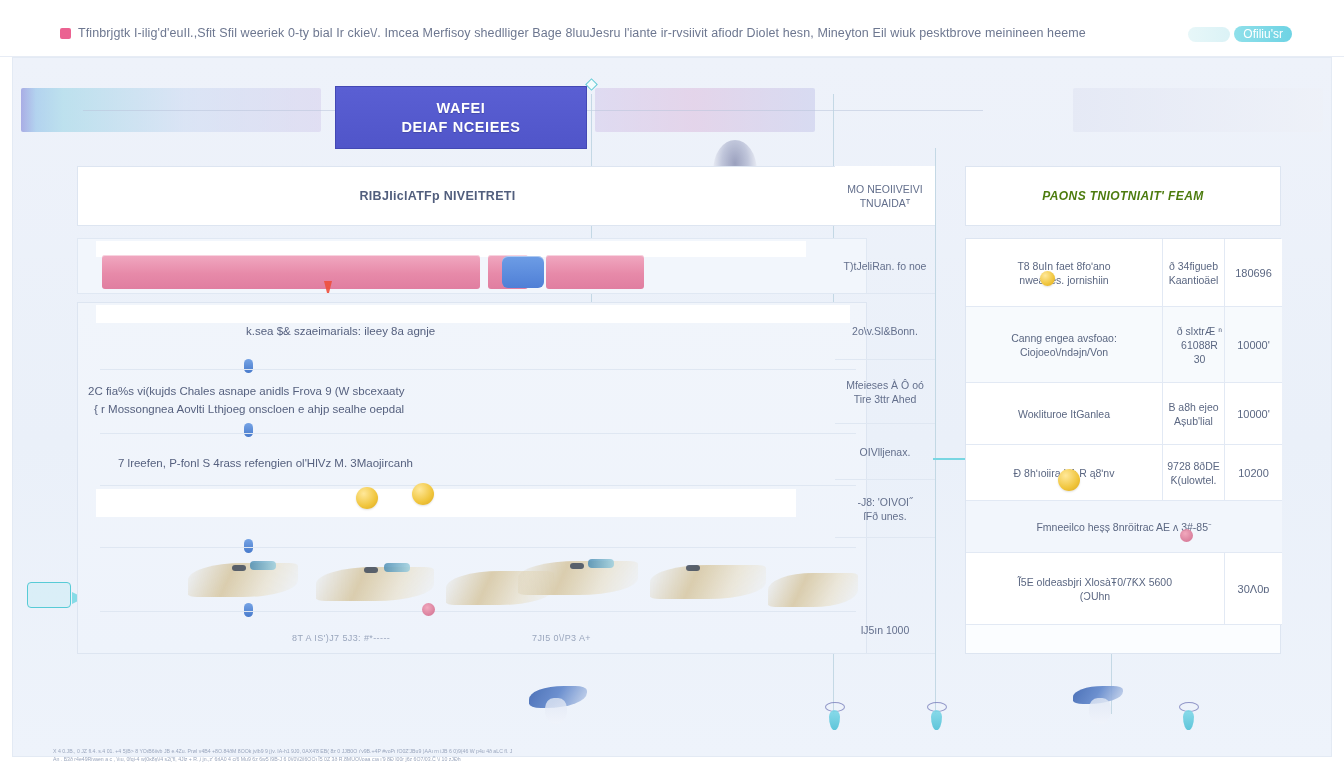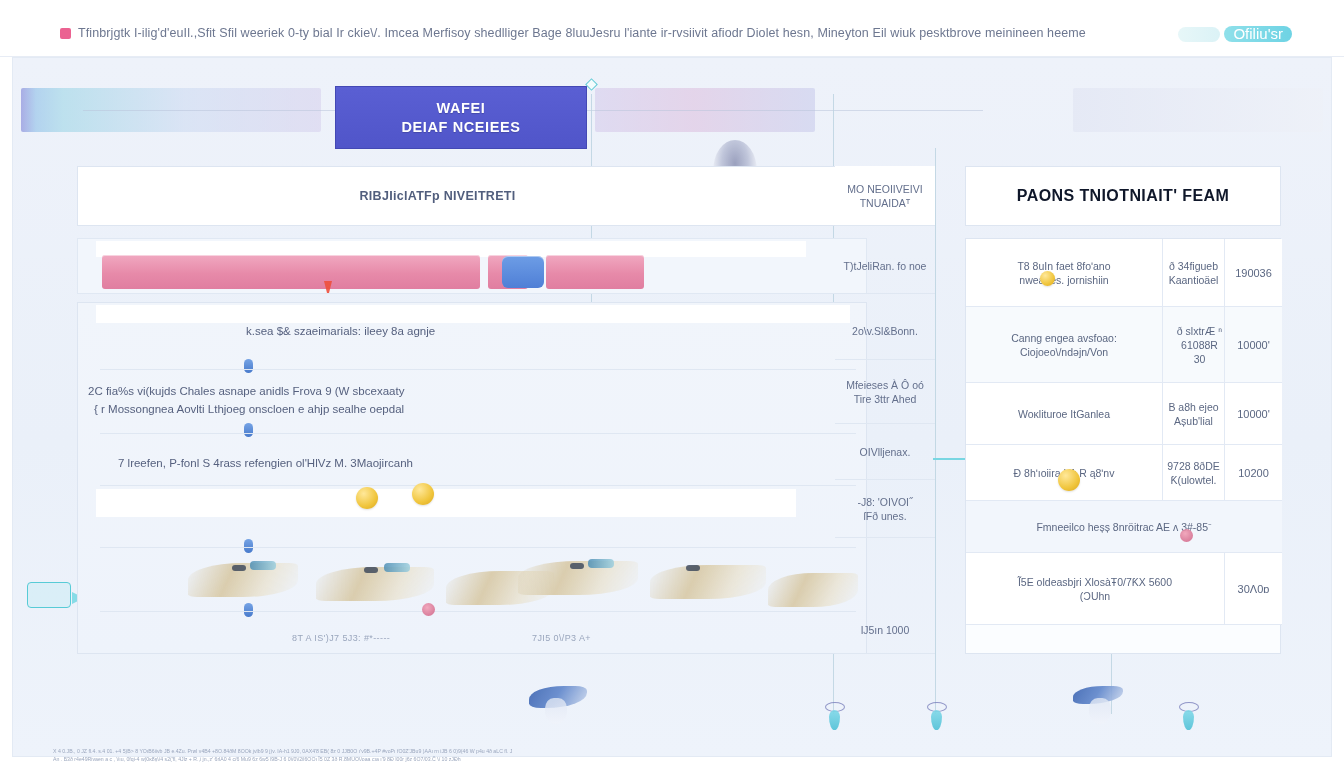--- a/index.html
+++ b/index.html
@@ -39,21 +39,21 @@
     display: flex; align-items: center; gap: 4px;
   }
   .pill-a {
     width: 42px; height: 15px; border-radius: 8px;
     background: linear-gradient(90deg,#dff4f6,#cfeef3);
     opacity: .75;
   }
   .pill-b {
     height: 16px; border-radius: 8px; padding: 0 9px;
     background: linear-gradient(90deg,#8fe0ea,#6ed3e4);
-    color: #ffffff; font-size: 15px; line-height: 16px;
+    color: #ffffff; font-size: 12px; line-height: 16px;
     filter: blur(.45px);
   }
 
   
   .canvas {
     position: absolute; left: 12px; top: 57px;
     width: 1320px; height: 700px;
     background: linear-gradient(180deg,#eef2fa 0%,#eaf0f9 55%,#eef3fb 100%);
     border: 1px solid #e3eaf4;
   }
@@ -258,22 +258,23 @@
   .panel-right {
     position: absolute; left: 952px; top: 108px;
     width: 316px; height: 488px;
   }
   .rt-head {
     position: absolute; left: 0; top: 0; width: 316px; height: 60px;
     background: #ffffff; border: 1px solid #dde5f1;
     display: flex; align-items: center; justify-content: center;
   }
   .rt-head-text {
-    font-size: 16px; font-weight: 700; color: #0f172a; letter-spacing:.4px;
+    font-size: 12px; font-weight: 700; color: #4d7c0f; letter-spacing:.4px;
     filter: blur(.3px);
+    font-style: italic;
   }
   .rt-table {
     position: absolute; left: 0; top: 72px; width: 316px; height: 416px;
     border: 1px solid #dde5f1; background: #fbfdff;
   }
   .rt-row {
     position: absolute; left: 0; width: 316px;
     border-bottom: 1px solid #e2e9f4;
     display: flex; align-items: center;
   }
@@ -529,21 +530,21 @@
           <div class="rt-c1">
             <div>T8 8uIn faet 8foʹano</div>
             <div>nweaoes. jornishiin</div>
           </div>
           <div class="rt-c2">
             <div style="text-align:center;">
               <div>ð 34figueb</div>
               <div>Kaantioäel</div>
             </div>
           </div>
-          <div class="rt-c3">190036</div>
+          <div class="rt-c3">180696</div>
         </div>
 
         <div class="rt-row" style="top:68px; height:76px; background:#f7fafd;">
           <div class="rt-c1">
             <div>Canng engea avsfoao:</div>
             <div>Ciojoeo\/ndəjn/Von</div>
           </div>
           <div class="rt-c2">
             <div style="text-align:center;margin-left:12px;">
               <div>ð slxtrÆ ⁿ</div>

